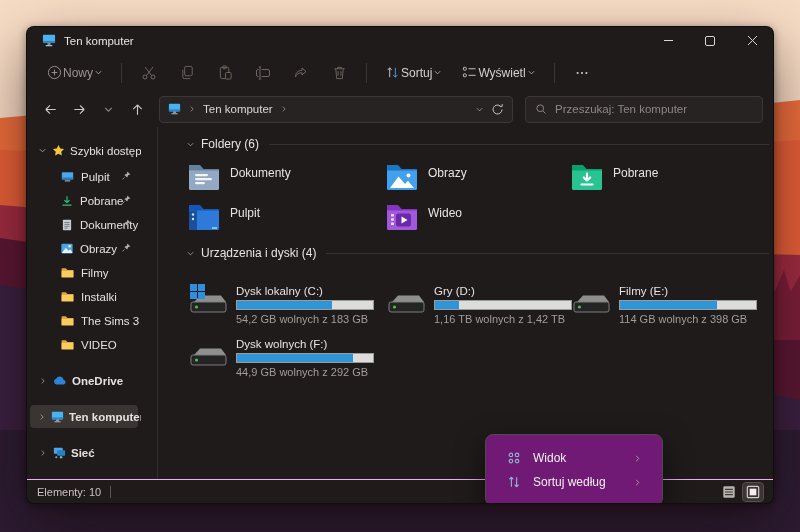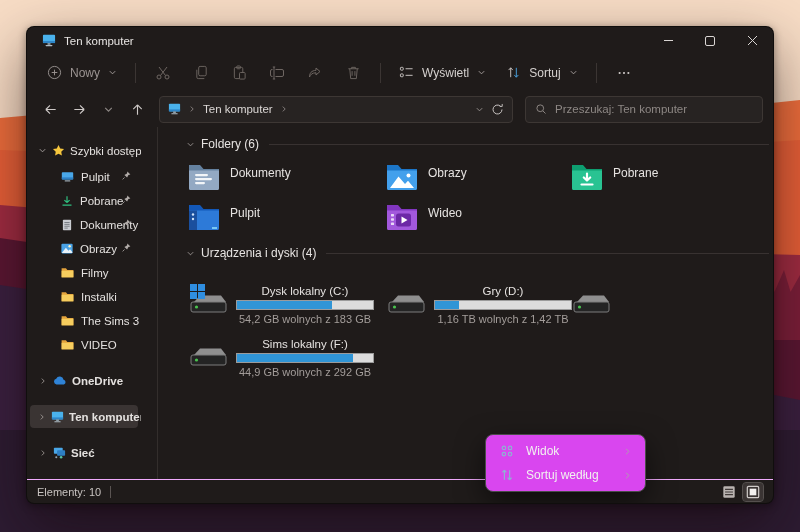--- a/index.html
+++ b/index.html
@@ -19,21 +19,21 @@
   }
 
   
   .titlebar { height:27px; flex:0 0 27px; display:flex; align-items:center; padding-left:15px; gap:8px; }
   .titlebar .title { font-size:11.5px; color:#e8e5e3; }
   .win-controls { margin-left:auto; display:flex; height:100%; }
   .win-btn { width:42px; height:100%; display:flex; align-items:center; justify-content:center; color:#d9d5d3; }
 
   
   .toolbar { height:37px; flex:0 0 37px; display:flex; align-items:center; padding:0 12px; gap:4px; }
-  .tb-btn { display:flex; align-items:center; gap:8px; padding:5px 8px; border-radius:4px; font-size:12px; color:#d5d1cf; }
+  .tb-btn { display:flex; align-items:center; gap:1px; padding:5px 8px; border-radius:4px; font-size:12px; color:#d5d1cf; }
   .tb-icon-btn { width:34px; height:26px; display:flex; align-items:center; justify-content:center; color:#6e6662; border-radius:4px; }
   .tb-sep { width:1px; height:20px; background:#3b3533; margin:0 6px; }
   .tb-chev { color:#a9a3a0; display:flex; }
 
   
   .navbar { height:36px; flex:0 0 36px; display:flex; align-items:center; padding:0 10px; gap:2px; }
   .nav-btn { width:27px; height:26px; display:flex; align-items:center; justify-content:center; color:#cfcac8; font-size:14px; border-radius:4px; }
   .nav-btn.dim { color:#8f8986; }
   .addressbar { width:354px; height:27px; margin-left:6px; background:#272322; border:1px solid #3d3734; border-radius:4px;
     display:flex; align-items:center; padding:0 8px; gap:7px; font-size:11.5px; color:#dcd8d6; }
@@ -49,43 +49,43 @@
   .sidebar { width:114px; flex:0 0 114px; padding-top:12px; font-size:11.5px; overflow:hidden; }
   .side-row { height:23px; display:flex; align-items:center; gap:7px; margin:0 3px 1px 3px; padding-left:31px; border-radius:4px; position:relative; color:#e4e1df; white-space:nowrap; }
   .side-row .pin { position:absolute; right:7px; top:5px; color:#b0aaa7; }
   .side-row.header { padding-left:8px; gap:5px; margin-bottom:3px; }
   .side-row.root { padding-left:8px; gap:5px;font-weight:bold; }
   .side-row.selected { background:#3a3433; }
   .side-gap { height:12px; }
   .side-chev { color:#a9a3a0; display:flex; width:10px; justify-content:center; }
   .body-sep { width:1px; background:#332e2c; }
 
-  .content { flex:1; padding:8px 0 0 12px; position:relative; overflow:hidden;text-align:center; }
+  .content { flex:1; padding:8px 0 0 12px; position:relative; overflow:hidden; }
   .section-header { display:flex; align-items:center; font-size:12px; color:#e6e3e1; margin:2px 0 10px 0; }
   .section-header .chev { color:#9a9492; margin-right:6px; display:flex; }
   .section-header .line { flex:1; height:1px; background:#383231; margin-left:10px; margin-right:4px; }
 
   .grid3 { display:grid; grid-template-columns:198px 185px auto; }
   .folders-grid { row-gap:9px; margin-bottom:14px; }
   .tile { display:flex; gap:10px; align-items:flex-start; padding:2px; border-radius:4px; }
   .tile .flabel { font-size:12px; color:#e6e3e1; margin-top:3px; }
 
   .drives-grid { row-gap:9px;margin-top:23px; }
   .drive-tile { display:flex; gap:8px; padding:2px; border-radius:4px; }
   .drive-ico-wrap { position:relative; width:40px; flex:0 0 40px; padding-top:6px; }
   .winlogo { position:absolute; left:2px; top:-1px; }
   .drive-info { display:flex; flex-direction:column; gap:3px; }
   .drive-name { font-size:11.5px; color:#e6e3e1; }
   .drive-bar { width:138px; height:10px; background:#dcdcdc; border:1px solid #9b9b9b; }
   .drive-fill { height:100%; background:#3095d6; }
   .drive-free { font-size:11px; color:#a39d9a; }
 
   
-  .context-menu { position:absolute; left:458px; top:307px; width:161px; background:#d946ef; border:1px solid #4b4b4b;
-    border-radius:8px; padding:4px; box-shadow:0 10px 28px rgba(0,0,0,.55); z-index:6; }
+  .context-menu { position:absolute; left:458px; top:307px; width:178px; background:#701a75; border:1px solid #4b4b4b;
+    border-radius:8px; padding:11px; box-shadow:0 10px 28px rgba(0,0,0,.55); z-index:6; }
   .menu-item { height:24px; display:flex; align-items:center; gap:11px; padding:0 9px; border-radius:4px; font-size:12px; color:#f2f1f0; }
   .menu-ico { width:16px; display:flex; justify-content:center; color:#8db4d2; }
   .menu-right { margin-left:auto; color:#a9a7a5; font-size:11px; display:flex; align-items:center; }
 
   
   .statusbar { height:24px; flex:0 0 24px; border-top:1px solid #f0abfc; display:flex; align-items:center; padding:0 10px; font-size:11px; color:#c8c3c0; }
   .status-sep { width:1px; height:12px; background:#5a5452; margin-left:9px; }
   .status-views { margin-left:auto; display:flex; gap:4px; }
   .view-btn { width:20px; height:18px; display:flex; align-items:center; justify-content:center; border-radius:3px; }
   .view-btn.active { background:#3a3433; outline:1px solid #55504e; }
@@ -185,37 +185,37 @@
         </svg>
     </div>
     <div class="tb-icon-btn">
       <svg width="15" height="15" viewBox="0 0 16 16" fill="none" stroke="currentColor">
           <path d="M2.5 4 h11 M6 4 V2.5 h4 V4 M4 4 l1 10.5 h6 L12 4 M6.5 6.5 v5 M9.5 6.5 v5"></path>
         </svg>
     </div>
     <div class="tb-sep"></div>
     <div class="tb-btn">
       <svg width="15" height="15" viewBox="0 0 16 16" fill="none" stroke="#cfcac8">
+          <path d="M5 3 v10 M5 3 L2.8 5.4 M5 3 L7.2 5.4" stroke="#cfcac8"></path>
+          <path d="M11 13 V3 M11 13 L8.8 10.6 M11 13 L13.2 10.6" stroke="#4aa3e0"></path>
+        </svg>
+      <span>Sortuj</span>
+      <span class="tb-chev">
+          <svg width="9" height="9" viewBox="0 0 10 10">
+            <path d="M2 3.5 L5 6.5 L8 3.5" stroke="currentColor" fill="none"></path>
+          </svg>
+        </span>
+    </div>
+    <div class="tb-btn">
+      <svg width="15" height="15" viewBox="0 0 16 16" fill="none" stroke="#cfcac8">
           <rect x="1.5" y="2.5" width="3" height="3" rx="0.8"></rect>
           <rect x="1.5" y="9.5" width="3" height="3" rx="0.8"></rect>
           <path d="M7 4 h7.5 M7 11 h7.5"></path>
         </svg>
       <span>Wyświetl</span>
-      <span class="tb-chev">
-          <svg width="9" height="9" viewBox="0 0 10 10">
-            <path d="M2 3.5 L5 6.5 L8 3.5" stroke="currentColor" fill="none"></path>
-          </svg>
-        </span>
-    </div>
-    <div class="tb-btn">
-      <svg width="15" height="15" viewBox="0 0 16 16" fill="none" stroke="#cfcac8">
-          <path d="M5 3 v10 M5 3 L2.8 5.4 M5 3 L7.2 5.4" stroke="#cfcac8"></path>
-          <path d="M11 13 V3 M11 13 L8.8 10.6 M11 13 L13.2 10.6" stroke="#4aa3e0"></path>
-        </svg>
-      <span>Sortuj</span>
       <span class="tb-chev">
           <svg width="9" height="9" viewBox="0 0 10 10">
             <path d="M2 3.5 L5 6.5 L8 3.5" stroke="currentColor" fill="none"></path>
           </svg>
         </span>
     </div>
     <div class="tb-sep"></div>
     <div class="tb-icon-btn" style="color:#cfcac8">
       <svg width="14" height="14" viewBox="0 0 16 16" fill="currentColor">
           <circle cx="3" cy="8" r="1.2"></circle>
@@ -583,32 +583,39 @@
         </div>
 
         <div class="drive-tile">
           <span class="drive-ico-wrap">
             <svg width="40" height="24" viewBox="0 0 40 24">
                 <path d="M6 11 L12 4.5 H33 L38 11z" fill="#8f8f8f"></path>
                 <rect x="3" y="11" width="35" height="10" rx="2" fill="#242424" stroke="#7c7c7c"></rect>
                 <circle cx="8.5" cy="16" r="1.6" fill="#49c24e"></circle>
               </svg>
           </span>
+          <span class="drive-info">
+            <span class="drive-name">Filmy (E:)</span>
+            <span class="drive-bar">
+                <span class="drive-fill" style="display: block; width: 71%;"></span>
+              </span>
+            <span class="drive-free">114 GB wolnych z 398 GB</span>
+          </span>
         </div>
 
         <div class="drive-tile">
           <span class="drive-ico-wrap">
             <svg width="40" height="24" viewBox="0 0 40 24">
                 <path d="M6 11 L12 4.5 H33 L38 11z" fill="#8f8f8f"></path>
                 <rect x="3" y="11" width="35" height="10" rx="2" fill="#242424" stroke="#7c7c7c"></rect>
                 <circle cx="8.5" cy="16" r="1.6" fill="#49c24e"></circle>
               </svg>
           </span>
           <span class="drive-info">
-            <span class="drive-name">Sims lokalny (F:)</span>
+            <span class="drive-name">Dysk wolnych (F:)</span>
             <span class="drive-bar">
                 <span class="drive-fill" style="display: block; width: 85%;"></span>
               </span>
             <span class="drive-free">44,9 GB wolnych z 292 GB</span>
           </span>
         </div>
       </div>
     </div>
 
     <div class="context-menu">

